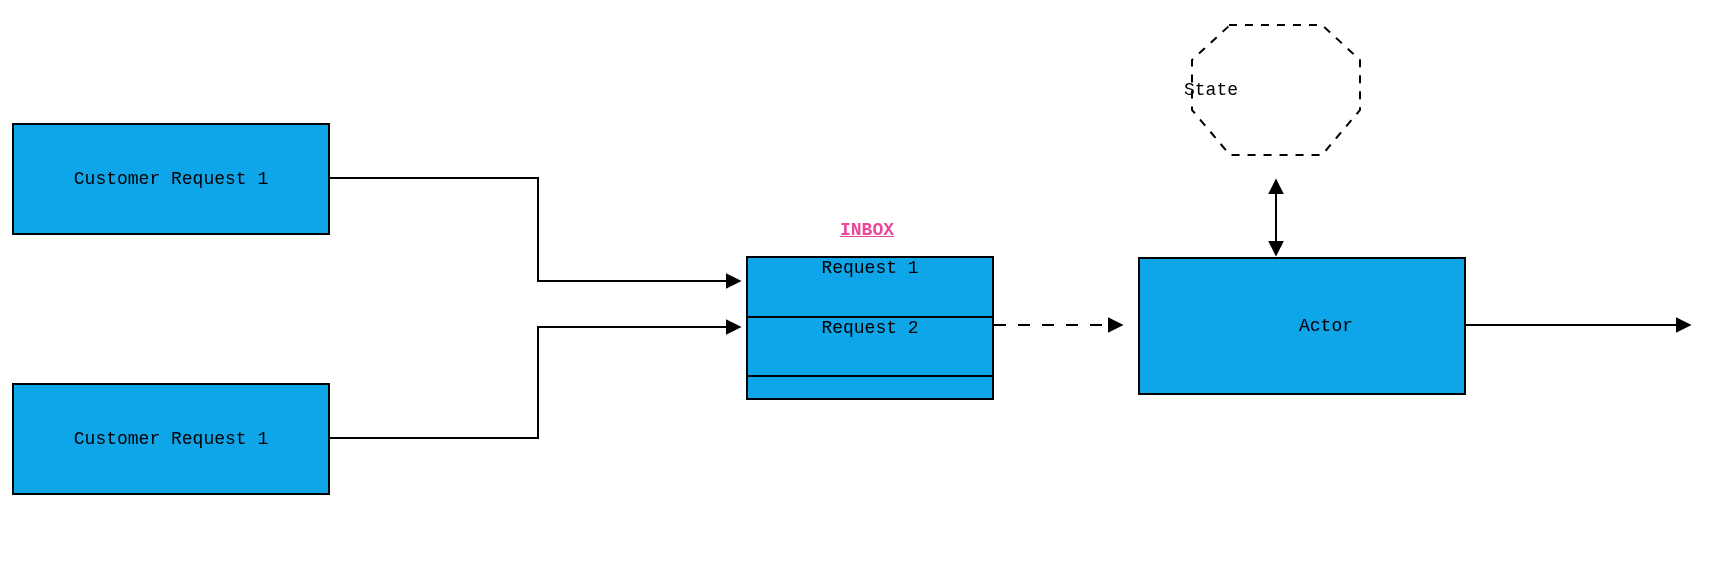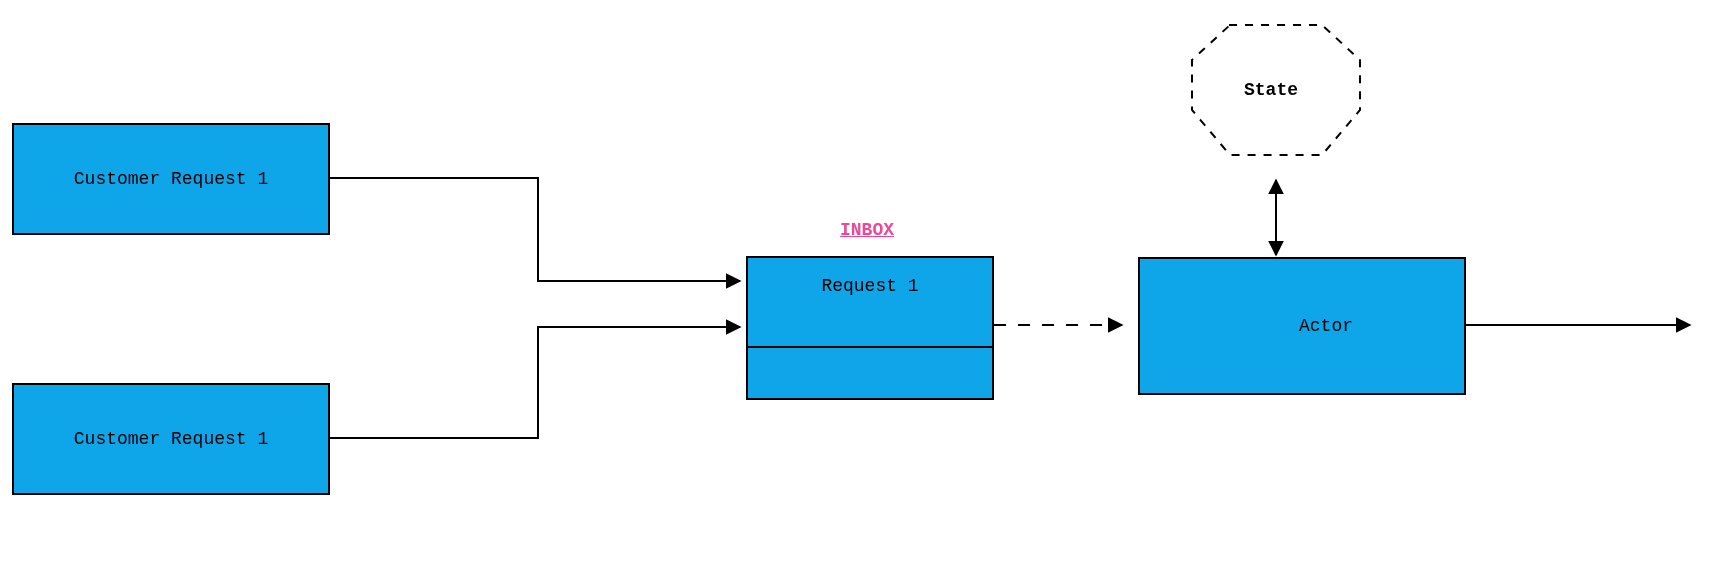--- a/index.html
+++ b/index.html
@@ -51,23 +51,26 @@
 </div>
 
 <div class="label blue" style="left:840px;top:220px;">INBOX</div>
 
 <div class="box" style="left:746px;top:256px;width:244px;height:140px;
      flex-direction:column;align-items:stretch;gap:37px;">
   <div class="cell">
     <span>Request 1</span>
   </div>
   <div class="cell">
+    <span>Request 2</span>
+  </div>
+  <div class="cell">
     <span></span>
   </div>
 </div>
 
 <div class="box" style="left:1138px;top:257px;width:276px;height:134px;padding-left:48px;">
   <span>Actor</span>
 </div>
 
-<div class="label" style="left:1244px;top:80px;font-weight:bold;">State</div>
+<div class="label" style="left:1184px;top:80px;">State</div>
 
 </div>
 
 </body></html>

